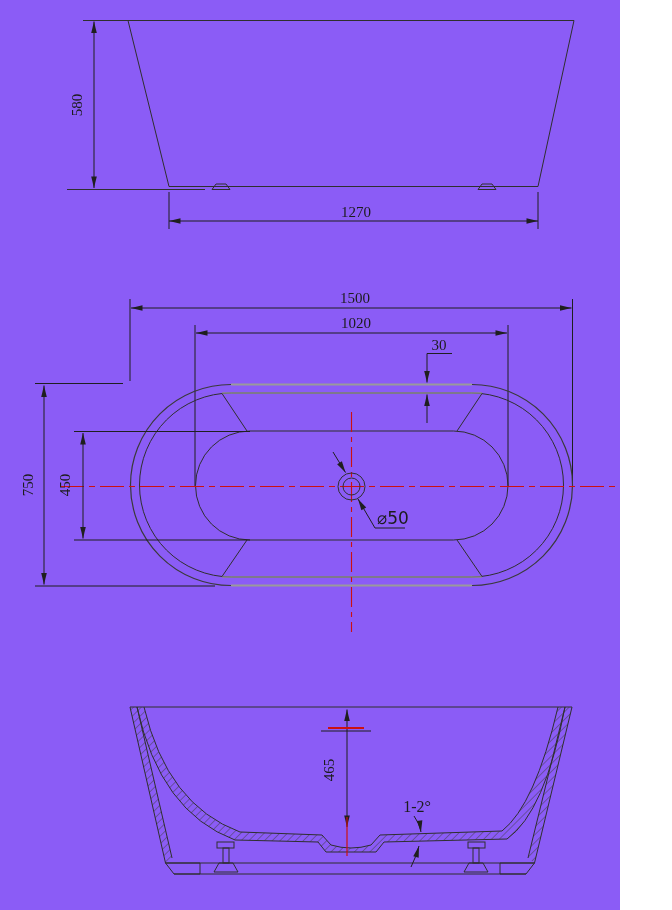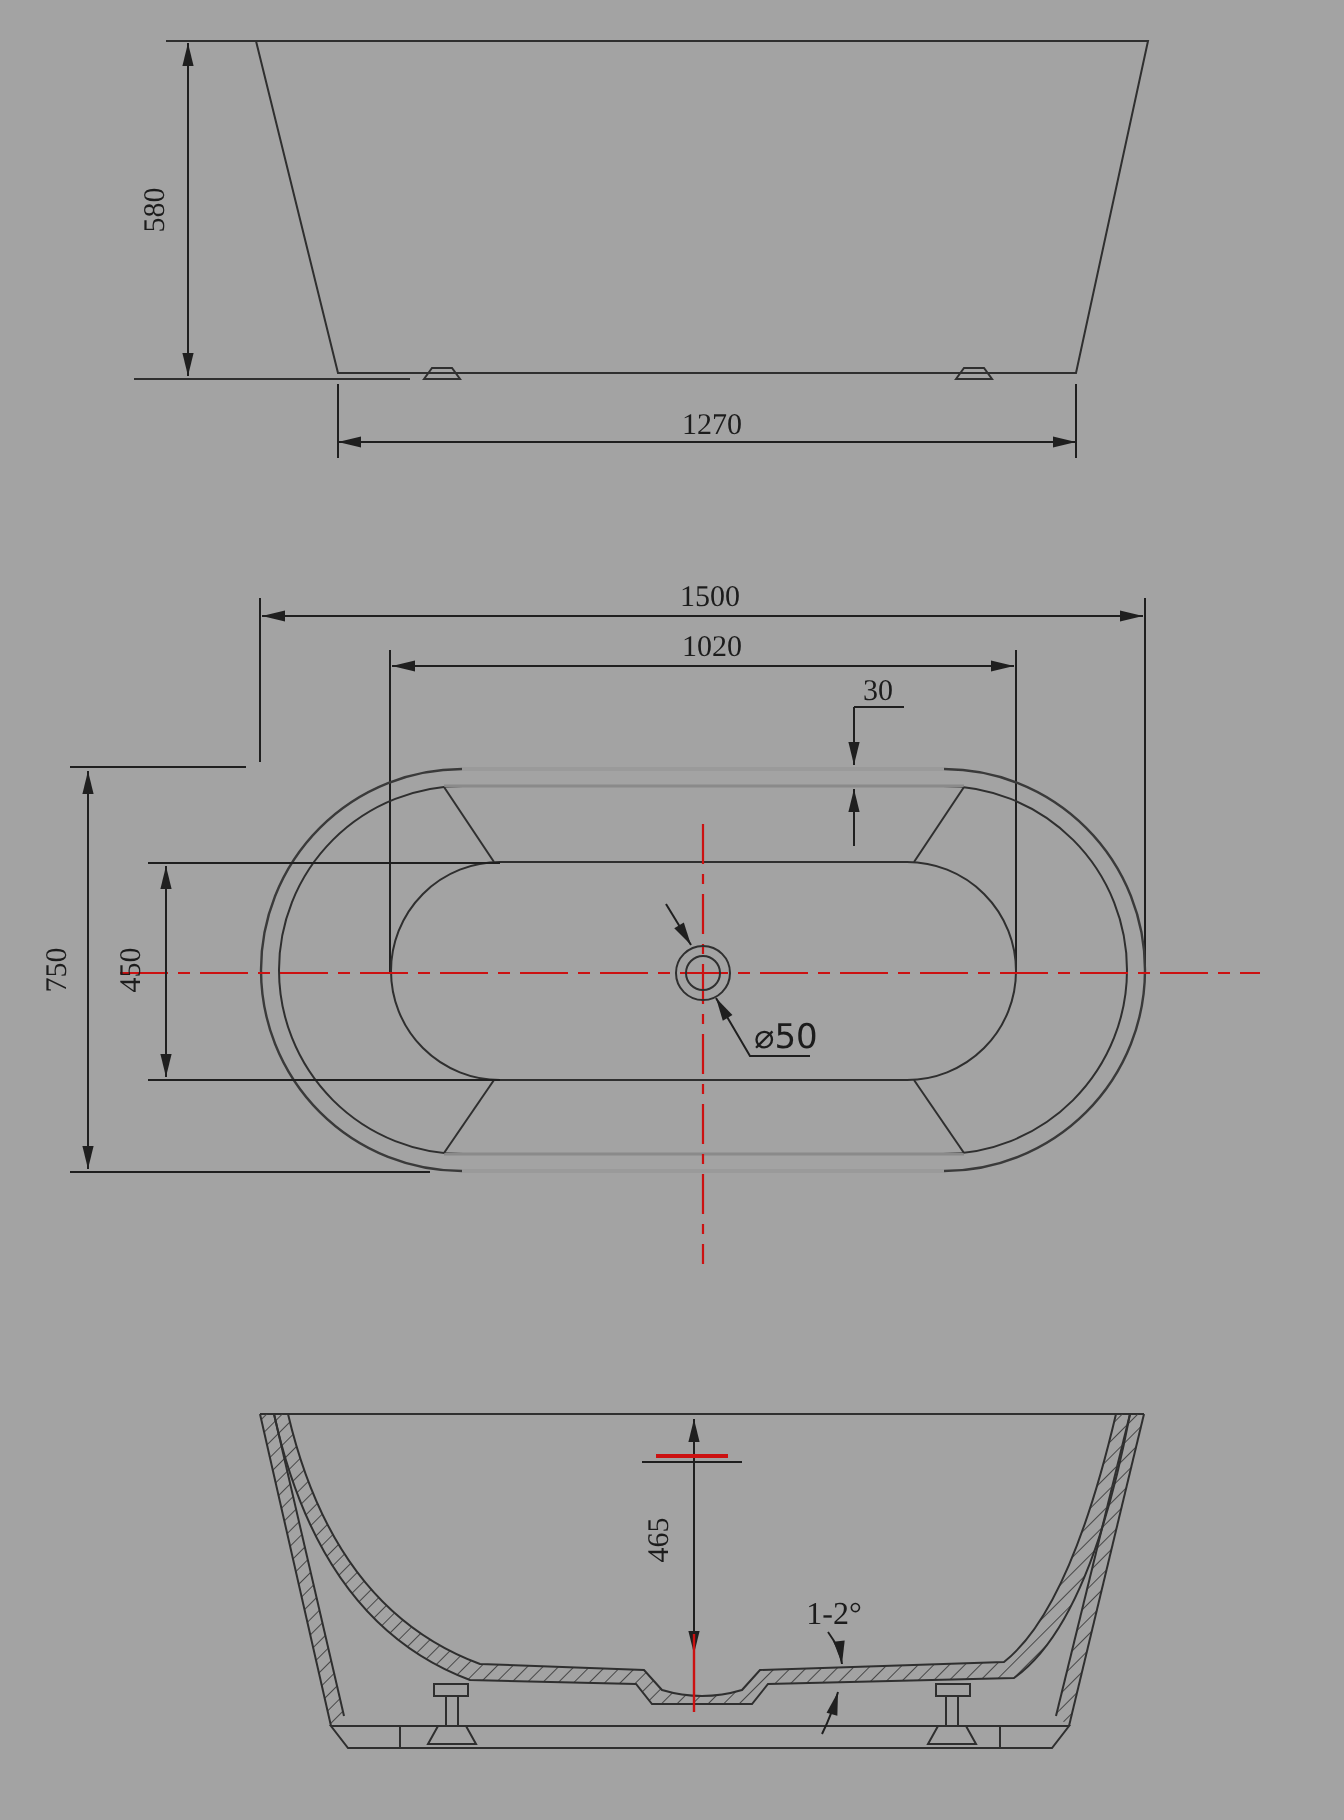--- a/index.html
+++ b/index.html
@@ -1,16 +1,16 @@
 <!DOCTYPE html>
 <html><head>
 <meta charset="utf-8">
 <style>
   html,body{margin:0;padding:0;background:#ffffff;}
-  .sheet{width:672px;height:910px;background:#a3a3a3;position:relative;overflow:hidden;}
+  .sheet{width:620px;height:910px;background:#8b5cf6;position:relative;overflow:hidden;}
   svg{display:block;}
   text{font-family:"Liberation Serif","DejaVu Serif",serif;fill:#1c1c1c;}
   .dimtxt{font-size:15px;}
   .bigtxt{font-size:16px;}
   .thin{stroke:#2f2f2f;stroke-width:1;fill:none;}
   .med{stroke:#3a3a3a;stroke-width:1.2;fill:none;}
   .grayline{stroke:#9a9a9a;stroke-width:2;fill:none;}
   .grayline2{stroke:#8a8a8a;stroke-width:1.4;fill:none;}
   .dim{stroke:#1f1f1f;stroke-width:1;fill:none;}
   .red{stroke:#cc1111;fill:none;}

